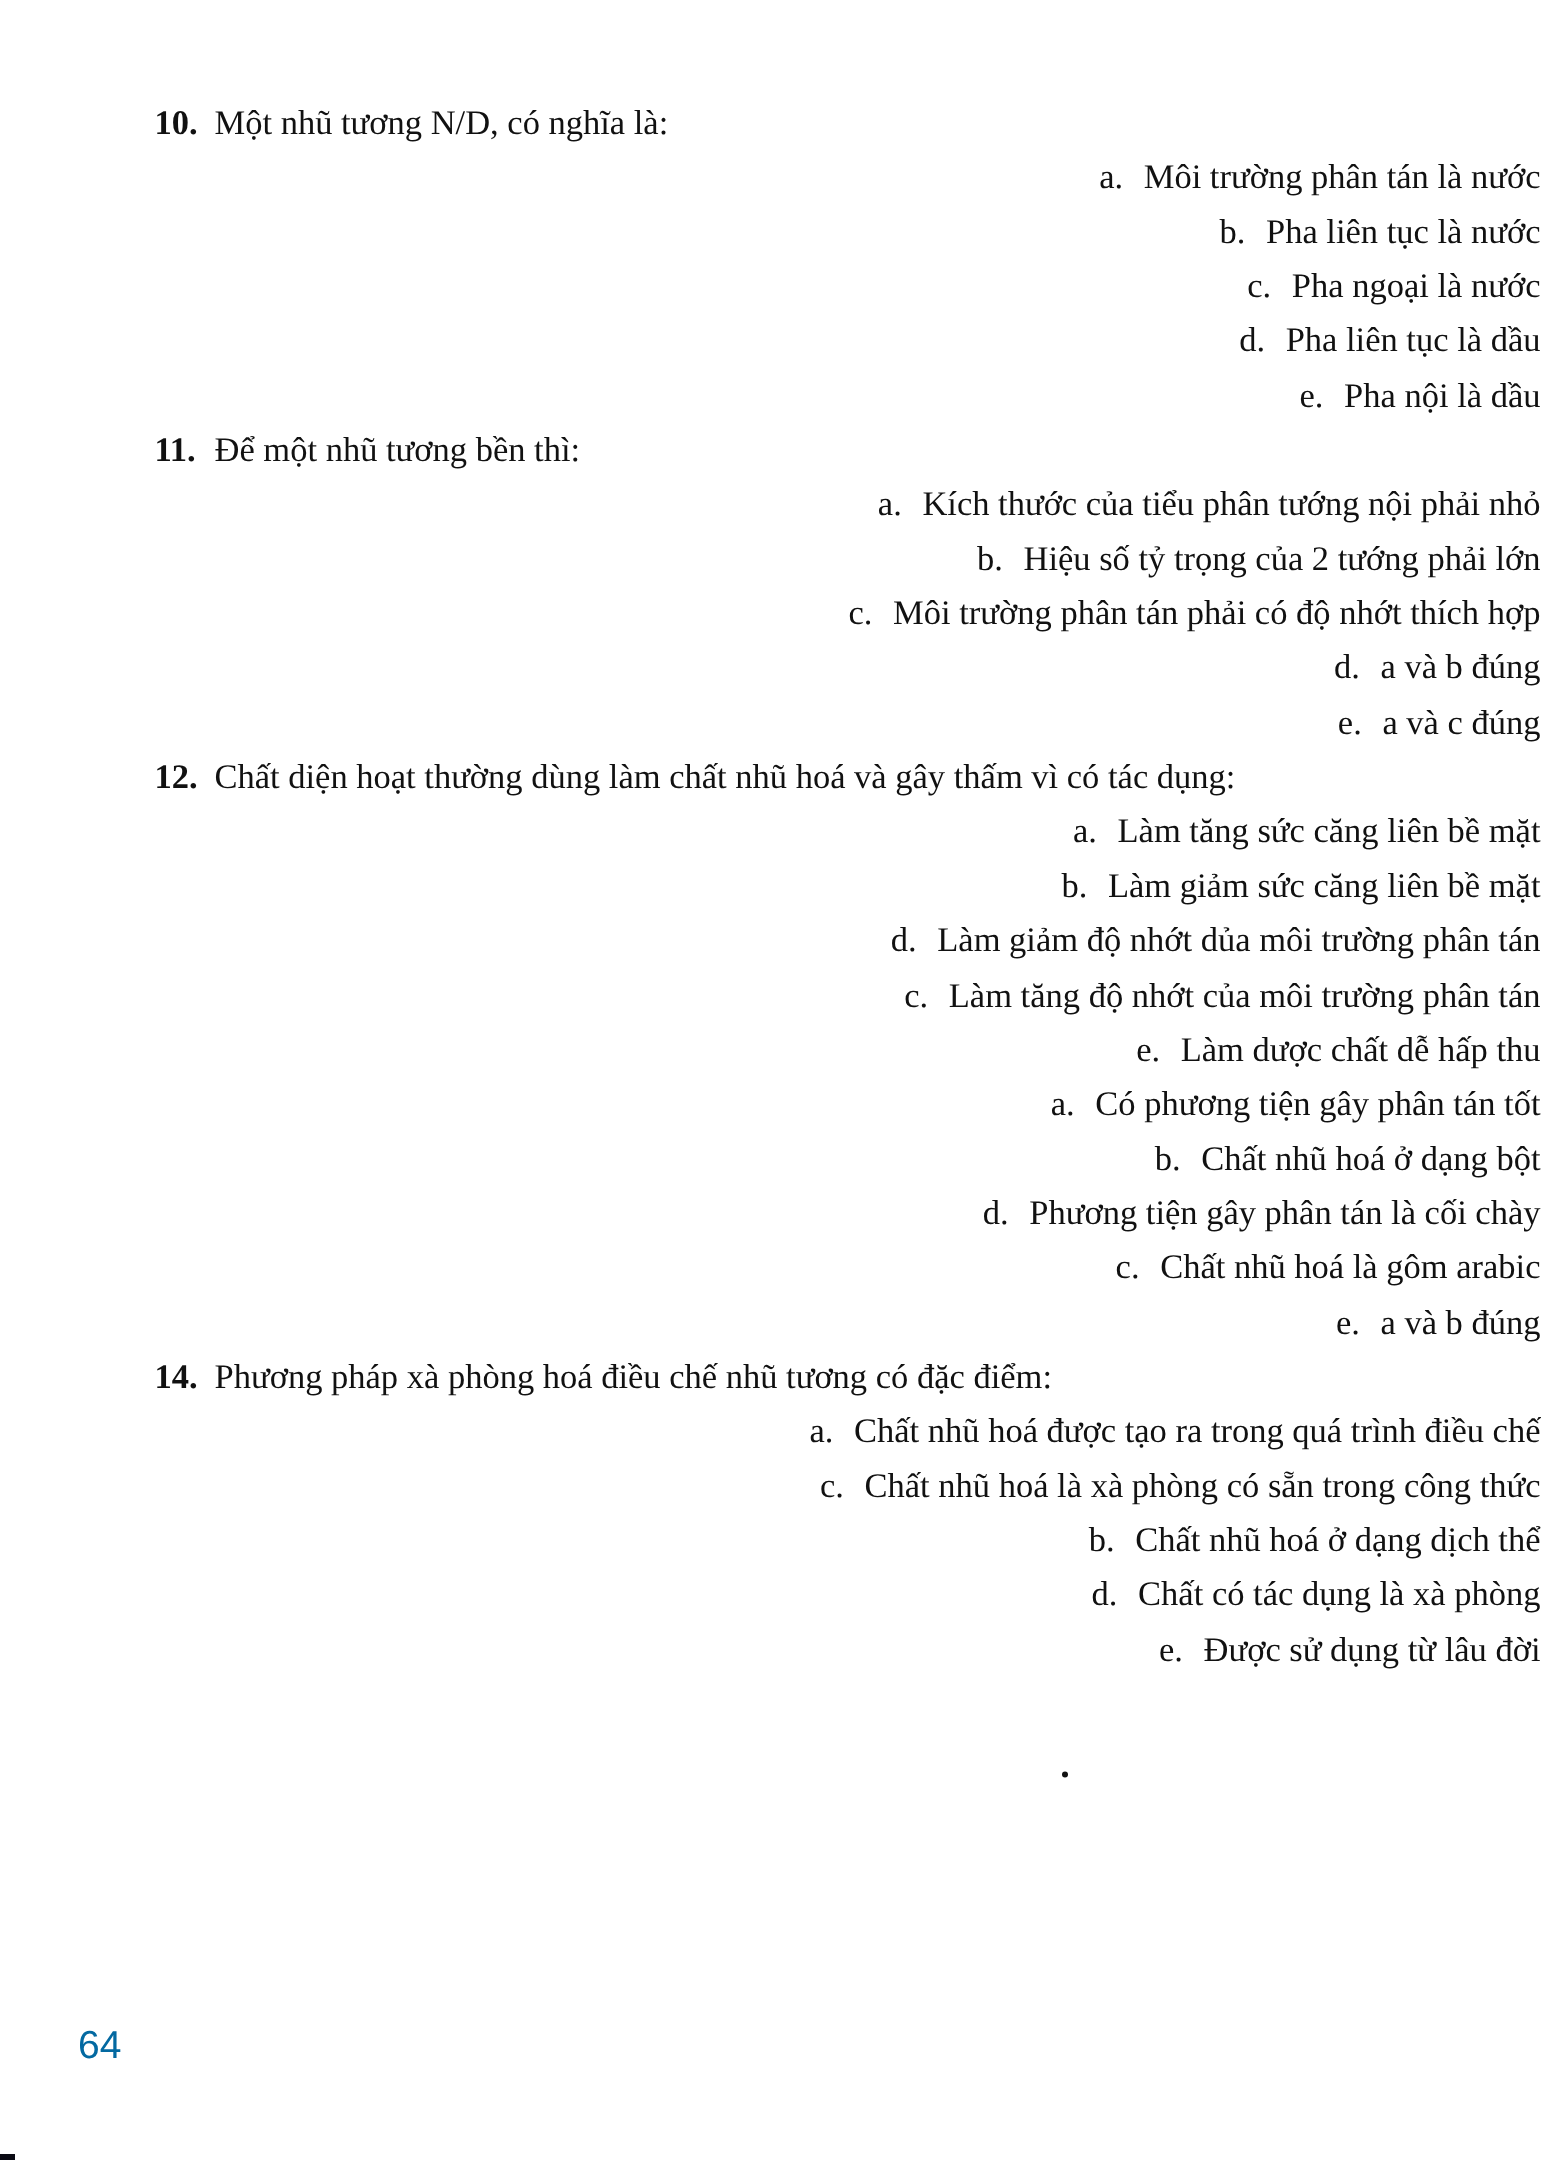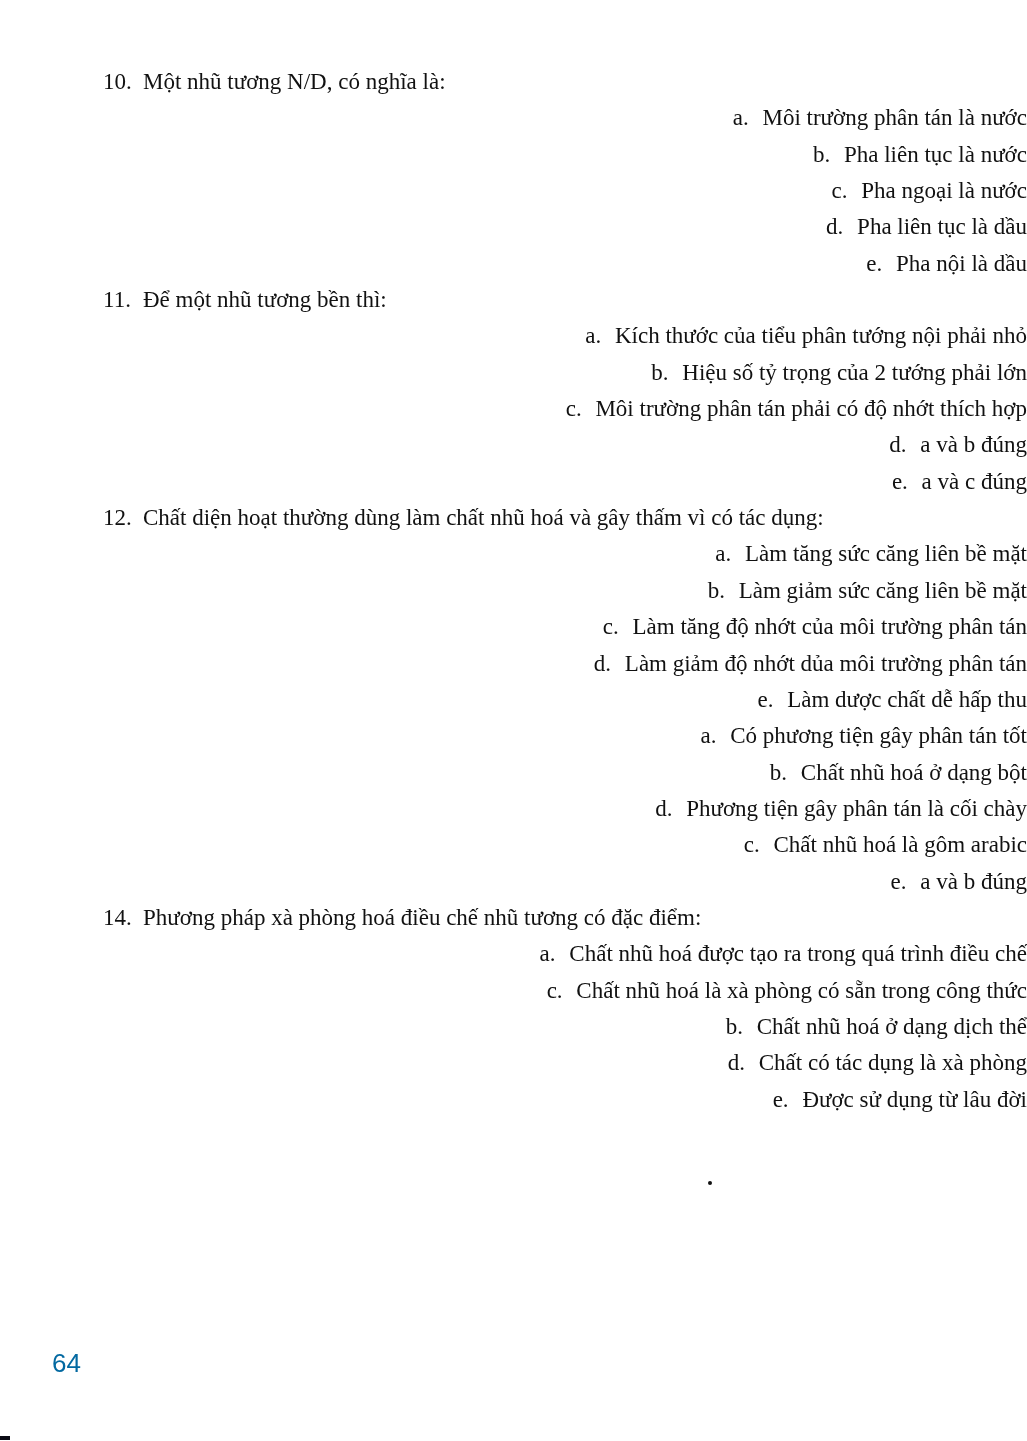--- a/index.html
+++ b/index.html
@@ -26,21 +26,21 @@
     top: 64px;
     width: 924px;
     font-size: 23px;
     line-height: 36.35px;
     white-space: nowrap;
   }
   .question-header {
     display: flex;
   }
   .question-number {
-    font-weight: 400;
+    font-weight: 700;
     width: 40px;
     flex: 0 0 40px;
   }
   .question-text {
     flex: 1 1 auto;
   }
   .option-line {
     padding-left: 25px;
     text-align: right;
   }
@@ -157,27 +157,27 @@
       <span class="option-letter">a.</span>
       <span class="option-text">Làm tăng sức căng liên bề mặt</span>
     </div>
 
     <div class="option-line">
       <span class="option-letter">b.</span>
       <span class="option-text">Làm giảm sức căng liên bề mặt</span>
     </div>
 
     <div class="option-line">
+      <span class="option-letter">d.</span>
+      <span class="option-text">Làm giảm độ nhớt dủa môi trường phân tán</span>
+    </div>
+
+    <div class="option-line">
       <span class="option-letter">c.</span>
       <span class="option-text">Làm tăng độ nhớt của môi trường phân tán</span>
-    </div>
-
-    <div class="option-line">
-      <span class="option-letter">d.</span>
-      <span class="option-text">Làm giảm độ nhớt dủa môi trường phân tán</span>
     </div>
 
     <div class="option-line">
       <span class="option-letter">e.</span>
       <span class="option-text">Làm dược chất dễ hấp thu</span>
     </div>
   </div>
     </div>
 
     <div class="question">

